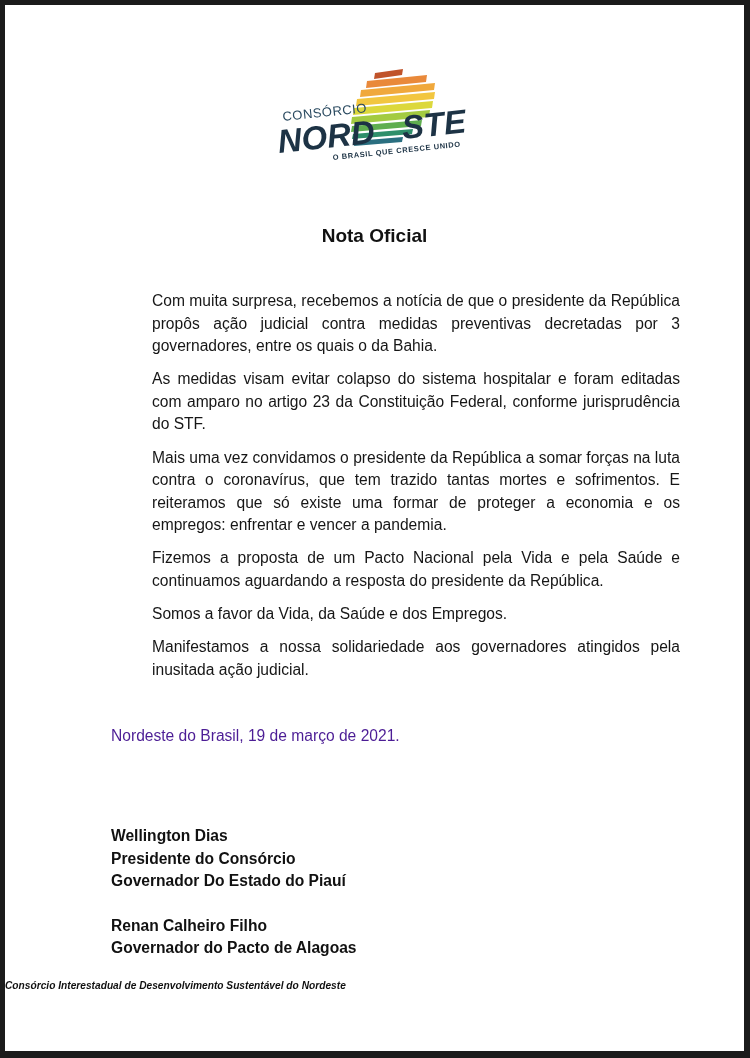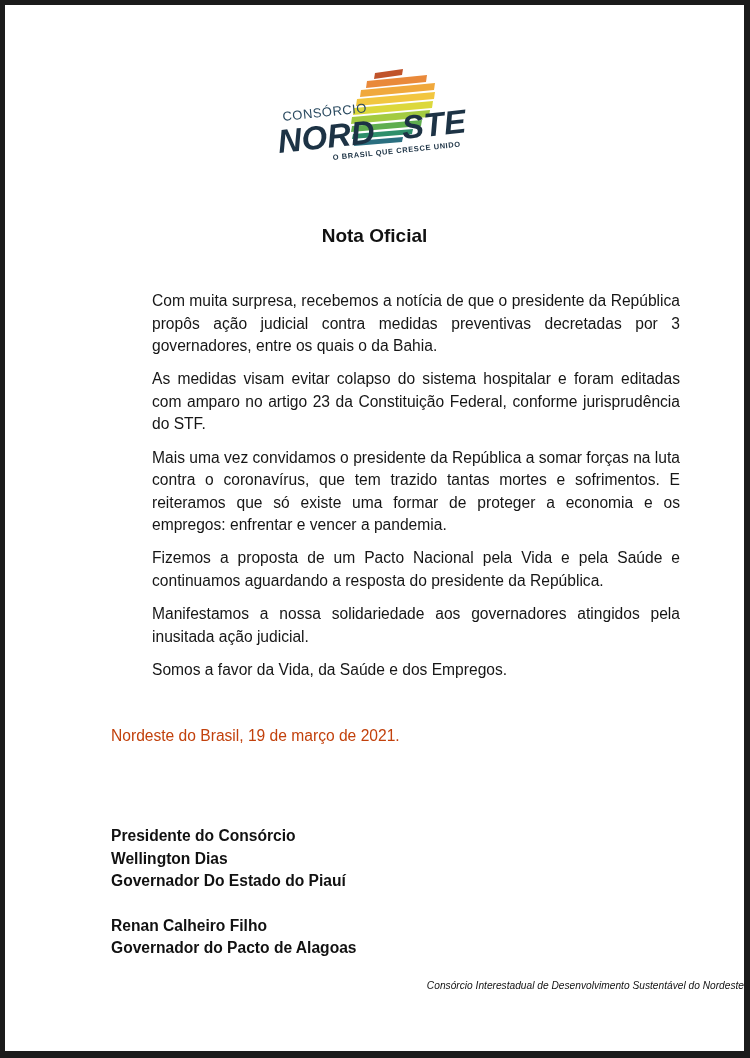--- a/index.html
+++ b/index.html
@@ -46,41 +46,41 @@
   }
   .body-text p {
     margin: 0 0 10.5px 0;
     text-align: justify;
   }
   .date {
     position: absolute;
     left: 106px;
     top: 722px;
     font-size: 15.6px;
-    color: #c2410c;
+    color: #4c1d95;
   }
   .signatures {
     position: absolute;
     left: 106px;
     top: 820px;
     font-size: 15.6px;
     line-height: 22.5px;
     font-weight: bold;
     color: #111;
   }
   .sig-block { margin-bottom: 22px; }
   .sig-line { display: block; white-space: nowrap; }
   .footer {
     position: absolute;
     left: 0; right: 0;
     top: 974px;
-    text-align: right;
+    text-align: left;
     font-size: 10.2px;
     line-height: 14px;
-    font-weight: normal;
+    font-weight: bold;
     font-style: italic;
     color: #111;
   }
   .footer span { display: block; }
 </style>
 </head>
 <body>
 
 <div class="page">
 
@@ -105,30 +105,30 @@
     </svg>
   </div>
 
   <div class="title">Nota Oficial</div>
 
   <div class="body-text">
     <p>Com muita surpresa, recebemos a notícia de que o presidente da República propôs ação judicial contra medidas preventivas decretadas por 3 governadores, entre os quais o da Bahia.</p>
     <p>As medidas visam evitar colapso do sistema hospitalar e foram editadas com amparo no artigo 23 da Constituição Federal, conforme jurisprudência do STF.</p>
     <p>Mais uma vez convidamos o presidente da República a somar forças na luta contra o coronavírus, que tem trazido tantas mortes e sofrimentos. E reiteramos que só existe uma formar de proteger a economia e os empregos: enfrentar e vencer a pandemia.</p>
     <p>Fizemos a proposta de um Pacto Nacional pela Vida e pela Saúde e continuamos aguardando a resposta do presidente da República.</p>
+    <p>Somos a favor da Vida, da Saúde e dos Empregos.</p>
     <p>Manifestamos a nossa solidariedade aos governadores atingidos pela inusitada ação judicial.</p>
-    <p>Somos a favor da Vida, da Saúde e dos Empregos.</p>
   </div>
 
   <div class="date">Nordeste do Brasil, 19 de março de 2021.</div>
 
   <div class="signatures">
     <div class="sig-block">
+      <span class="sig-line">Wellington Dias</span>
       <span class="sig-line">Presidente do Consórcio</span>
-      <span class="sig-line">Wellington Dias</span>
       <span class="sig-line">Governador Do Estado do Piauí</span>
     </div>
     <div class="sig-block">
       <span class="sig-line">Renan Calheiro Filho</span>
       <span class="sig-line">Governador do Pacto de Alagoas</span>
     </div>
   </div>
 
   <div class="footer">
     <span>Consórcio Interestadual de Desenvolvimento Sustentável do Nordeste</span>

